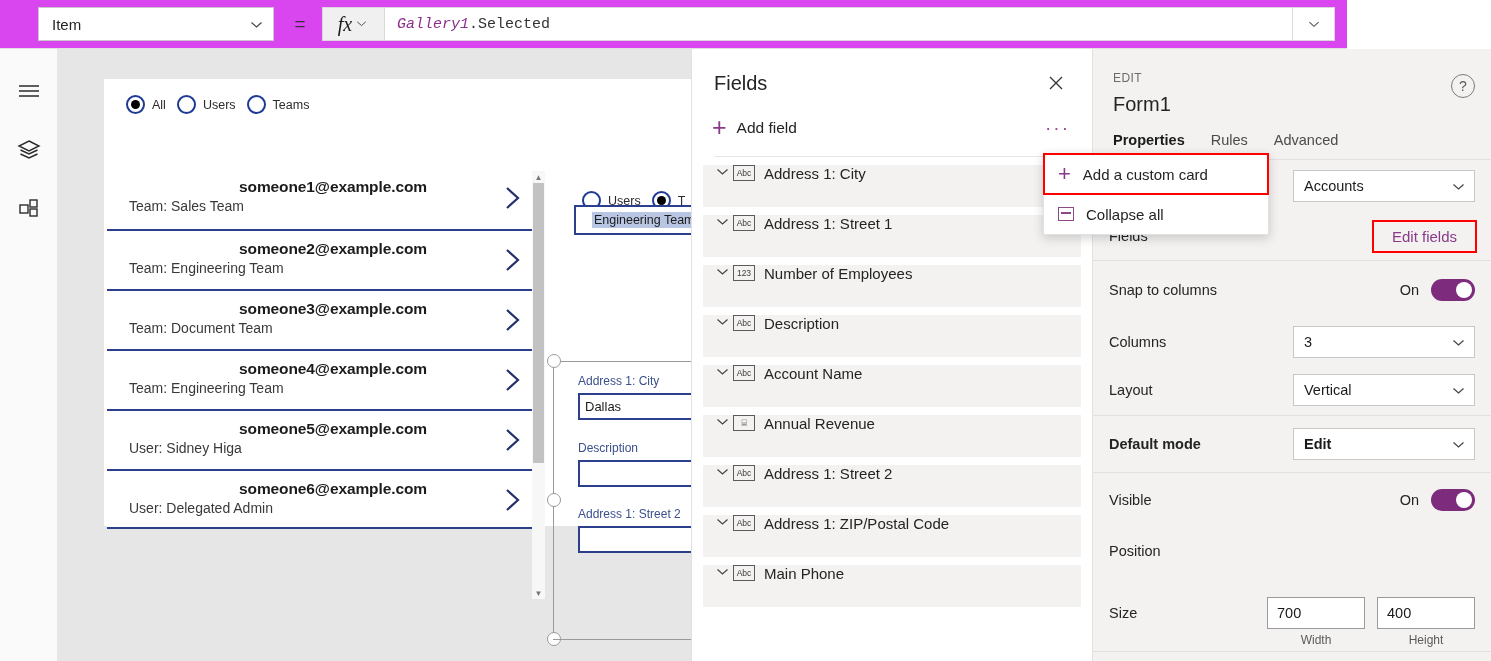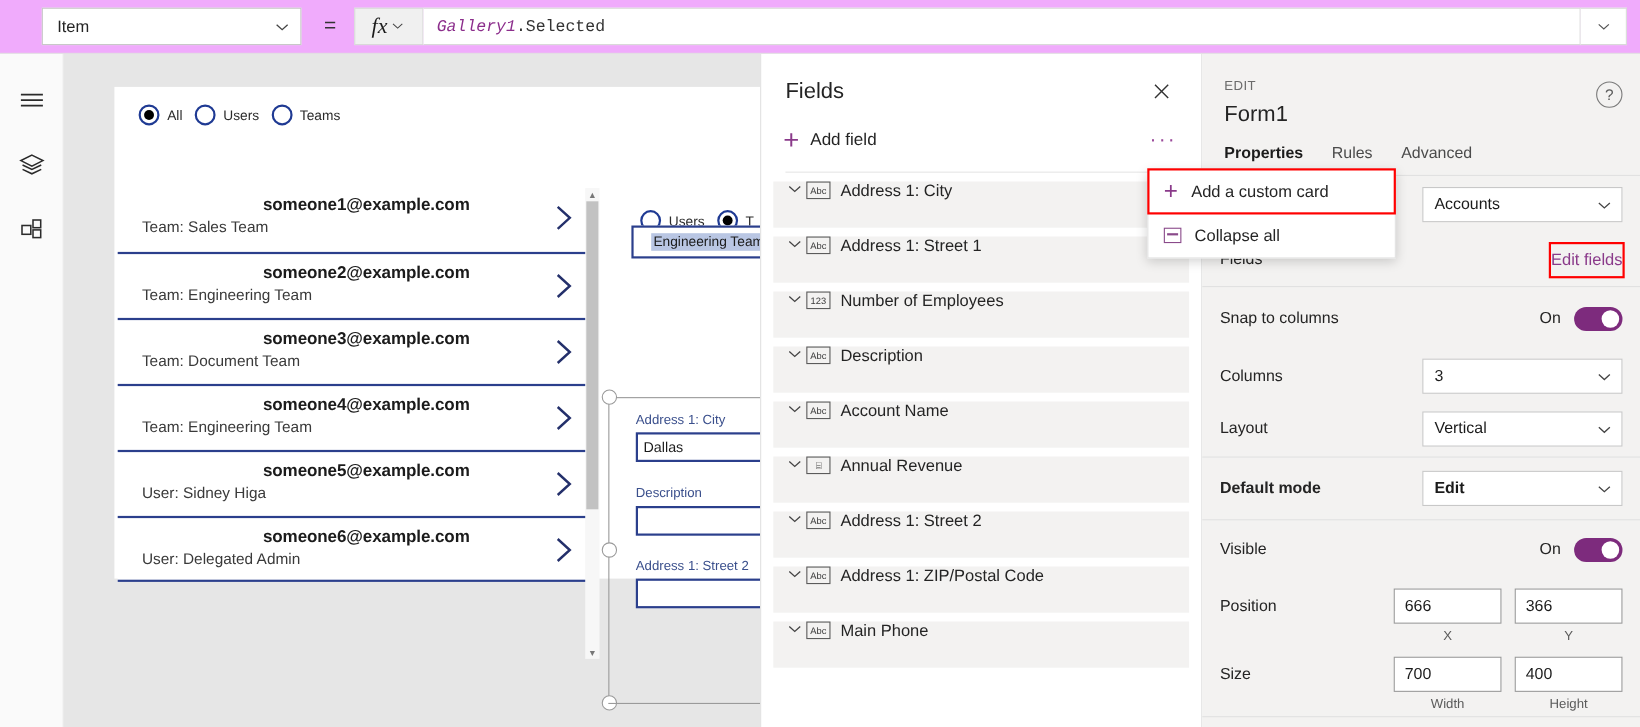--- a/index.html
+++ b/index.html
@@ -6,22 +6,22 @@
   html, body {
     width: 1491px; height: 661px;
     font-family: "Liberation Sans", sans-serif;
     background: #ffffff;
     overflow: hidden;
   }
   .app { position: relative; width: 1491px; height: 661px; background: #ffffff; }
 
   
   .formula-bar {
-    position: absolute; left: 0; top: 0; width: 1491px; height: 49px;
-    background: #f0abfc;
+    position: absolute; left: 0; top: 0; width: 1347px; height: 49px;
+    background: #d946ef;
     border-bottom: 1px solid #e1e1e1;
     display: flex; align-items: center;
   }
   .prop-select {
     margin-left: 38px; width: 236px; height: 34px;
     background: #ffffff; border: 1px solid #c8c8c8;
     display: flex; align-items: center; padding: 0 10px 0 13px;
     font-size: 15px; color: #242424; cursor: pointer;
   }
   .prop-select .lbl { flex: 1; }
@@ -188,21 +188,21 @@
   .pr-sep { height: 1px; background: #e1e1e1; }
   .pr-row { display: flex; align-items: center; padding: 0 16px; height: 50px; }
   .pr-row .name { font-size: 14.5px; color: #242424; flex: 1; }
   .pr-ctl {
     width: 182px; height: 32px; background: #ffffff; border: 1px solid #c8c8c8;
     display: flex; align-items: center; padding: 0 9px 0 10px; font-size: 14.5px; color: #1b1b1b;
     cursor: pointer;
   }
   .pr-ctl .v { flex: 1; }
   .pr-link { font-size: 15px; color: #8a3a8a; cursor: pointer; }
-  .link-hi { outline: 2px solid #ff0000; padding: 6px 0; }
+  .link-hi { outline: 2px solid #ff0000; padding: 6px 18px; }
   .toggle-wrap { display: flex; align-items: center; gap: 12px; }
   .toggle-state { font-size: 14.5px; color: #242424; }
   .toggle {
     width: 44px; height: 22px; border-radius: 11px; background: #7d2b7d; position: relative; cursor: pointer;
   }
   .toggle::after { content:""; position:absolute; right:3px; top:3px; width:16px; height:16px;
     border-radius:50%; background:#fff; }
   .pair { display: flex; gap: 12px; }
   .pair-col { display: flex; flex-direction: column; align-items: center; }
   .mini-input {
@@ -573,30 +573,20 @@
     <div class="pr-row" style="height:54px;">
       <div class="name">Visible</div>
       <div class="toggle-wrap">
         <span class="toggle-state">On</span>
         <span class="toggle"></span>
       </div>
     </div>
 
     <div class="pr-row tall">
       <div class="name">Position</div>
-      <div class="pair">
-        <div class="pair-col">
-          <div class="mini-input">666</div>
-          <div class="mini-cap">X</div>
-        </div>
-        <div class="pair-col">
-          <div class="mini-input">366</div>
-          <div class="mini-cap">Y</div>
-        </div>
-      </div>
     </div>
 
     <div class="pr-row tall">
       <div class="name">Size</div>
       <div class="pair">
         <div class="pair-col">
           <div class="mini-input">700</div>
           <div class="mini-cap">Width</div>
         </div>
         <div class="pair-col">

